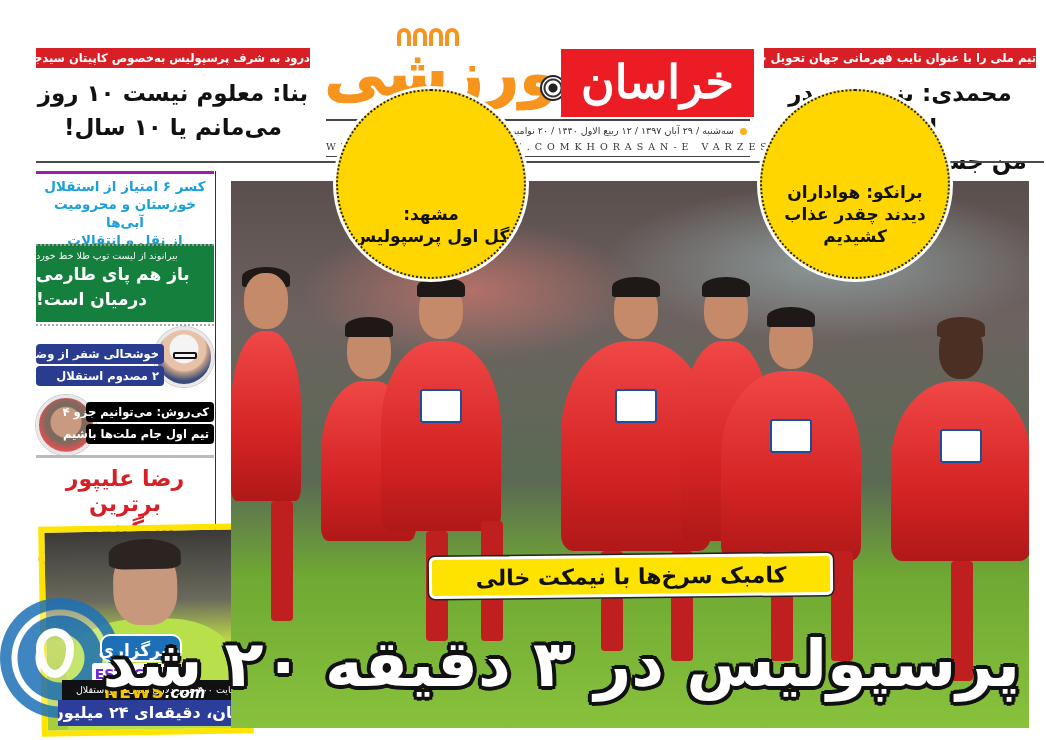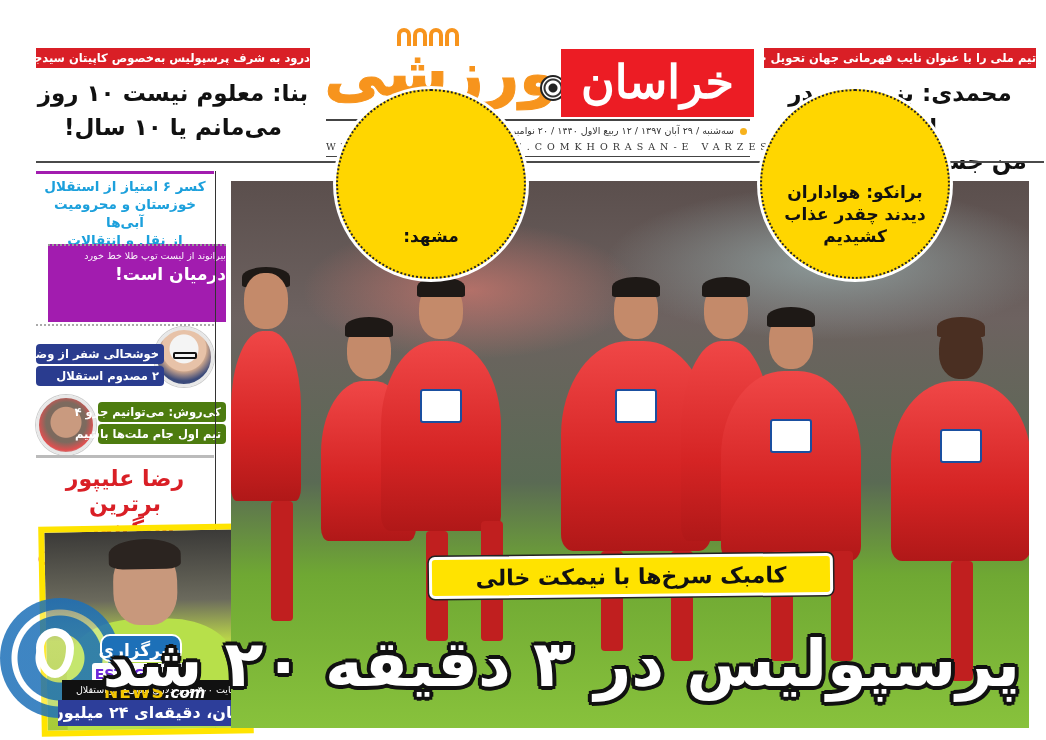--- a/index.html
+++ b/index.html
@@ -49,32 +49,32 @@
     left: 326px; top: 141px; width: 424px; font-family: "DejaVu Serif", serif; font-size: 9.5px;
     letter-spacing: 5px; color: #333; direction: ltr; display: flex; justify-content: space-between; white-space: nowrap;
   }
   .full-rule { left: 36px; width: 1008px; height: 2px; background: #4a4a4a; }
   .teaser-blue {
     position: absolute; left: 36px; top: 171px; width: 178px; height: 72px;
     border-top: 3px solid #a21caf; color: #1ca0dc; font-weight: bold; font-size: 13.5px; line-height: 18px;
     text-align: center; padding-top: 3px;
   }
   .red-box {
-    position: absolute; left: 48px; top: 244px; width: 178px; height: 78px; background: #a21caf;
-    border-top: 2px dotted #999; color: #fff; text-align: right;
+    position: absolute; left: 36px; top: 244px; width: 178px; height: 78px; background: #15803d;
+    border-top: 2px dotted #999; color: #fff; text-align: left;
   }
   .red-box .kick { font-size: 9.5px; margin-top: 4px; opacity: .95; }
   .red-box .head { font-size: 17px; font-weight: bold; line-height: 23px; margin-top: 2px; }
   .divider-dot { position: absolute; left: 36px; width: 178px; border-top: 2px dotted #aaa; }
   .pill {
     position: absolute; height: 20px; line-height: 20px; font-size: 11.5px; font-weight: bold; color: #fff;
     padding: 0 5px; border-radius: 4px; white-space: nowrap; text-align: right;
   }
   .pill.navy { background: #2a3c8f; }
-  .pill.green { background: #4d7c0f; margin-left: 12px; }
+  .pill.green { background: #000000; }
   .avatar {
     position: absolute; width: 60px; height: 60px; border-radius: 50%; border: 3px solid #e8e8e8;
     box-shadow: 0 0 0 1px #ccc; overflow: hidden;
   }
   .avatar.schaefer { left: 154px; top: 327px; background: radial-gradient(circle at 50% 35%, #f4f4f4 0 14px, #e7c2a8 15px 22px, #c9a48c 23px, #3b4a7a 32px); }
   .avatar.queiroz { left: 36px; top: 395px; background: radial-gradient(circle at 50% 45%, #c99a7f 0 15px, #7d6a5e 16px 20px, #e05050 28px, #c0c0c0 32px); }
   .face-glasses { position: absolute; left: 16px; top: 22px; width: 24px; height: 7px; border: 2px solid #111; border-radius: 2px; }
   .red-headline {
     position: absolute; left: 36px; top: 466px; width: 178px; color: #d91f26; font-weight: bold;
     font-size: 22px; line-height: 25px; text-align: center;
@@ -210,20 +210,21 @@
 
 <div class="abs full-rule" style="top:161px;"></div>
 
 <div class="teaser-blue">
   <div>کسر ۶ امتیاز از استقلال</div>
   <div>خوزستان و محرومیت آبی‌ها</div>
   <div>از نقل و انتقالات زمستانی</div>
 </div>
 <div class="red-box">
   <div class="kick">بیرانوند از لیست توپ طلا خط خورد</div>
+  <div class="head">باز هم پای طارمی</div>
   <div class="head">درمیان است!</div>
 </div>
 <div class="divider-dot" style="top:324px;"></div>
 
 <div class="avatar schaefer">
     <div class="face-glasses"></div>
   </div>
 <div class="pill navy" style="left:36px; top:344px; width:128px;">خوشحالی شفر از وضعیت</div>
 <div class="pill navy" style="left:36px; top:366px; width:128px;">۲ مصدوم استقلال</div>
 
@@ -294,20 +295,21 @@
   <div class="leg" style="left:370px; top:370px; height:100px;"></div>
   <div class="leg" style="left:440px; top:370px; height:110px;"></div>
   <div class="leg" style="left:540px; top:370px; height:110px;"></div>
   <div class="leg" style="left:600px; top:370px; height:110px;"></div>
   <div class="leg" style="left:720px; top:380px; height:120px;"></div>
 </div>
 
 <div class="bubble left">
   <div class="txt">
     <div>مشهد:</div>
+    <div>گل اول پرسپولیس</div>
   </div>
 </div>
 <div class="bubble right">
   <div class="txt">
     <div>برانکو: هواداران</div>
     <div>دیدند چقدر عذاب</div>
     <div>کشیدیم</div>
   </div>
 </div>
 

